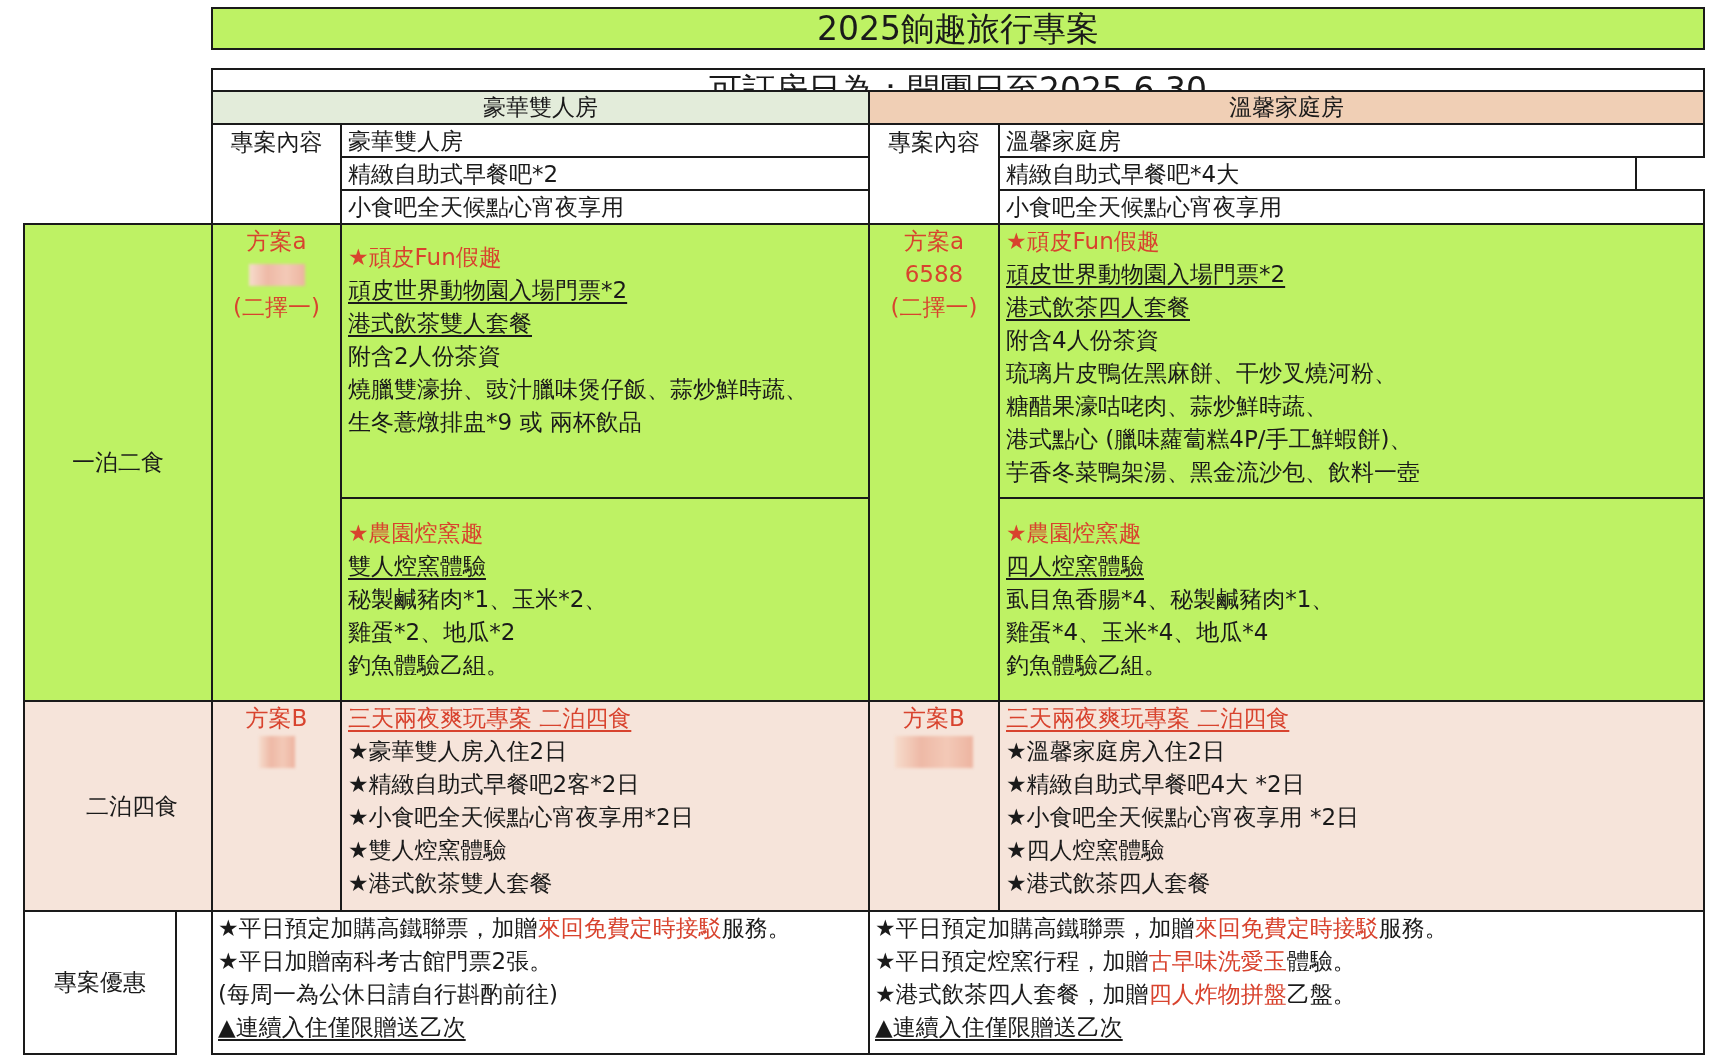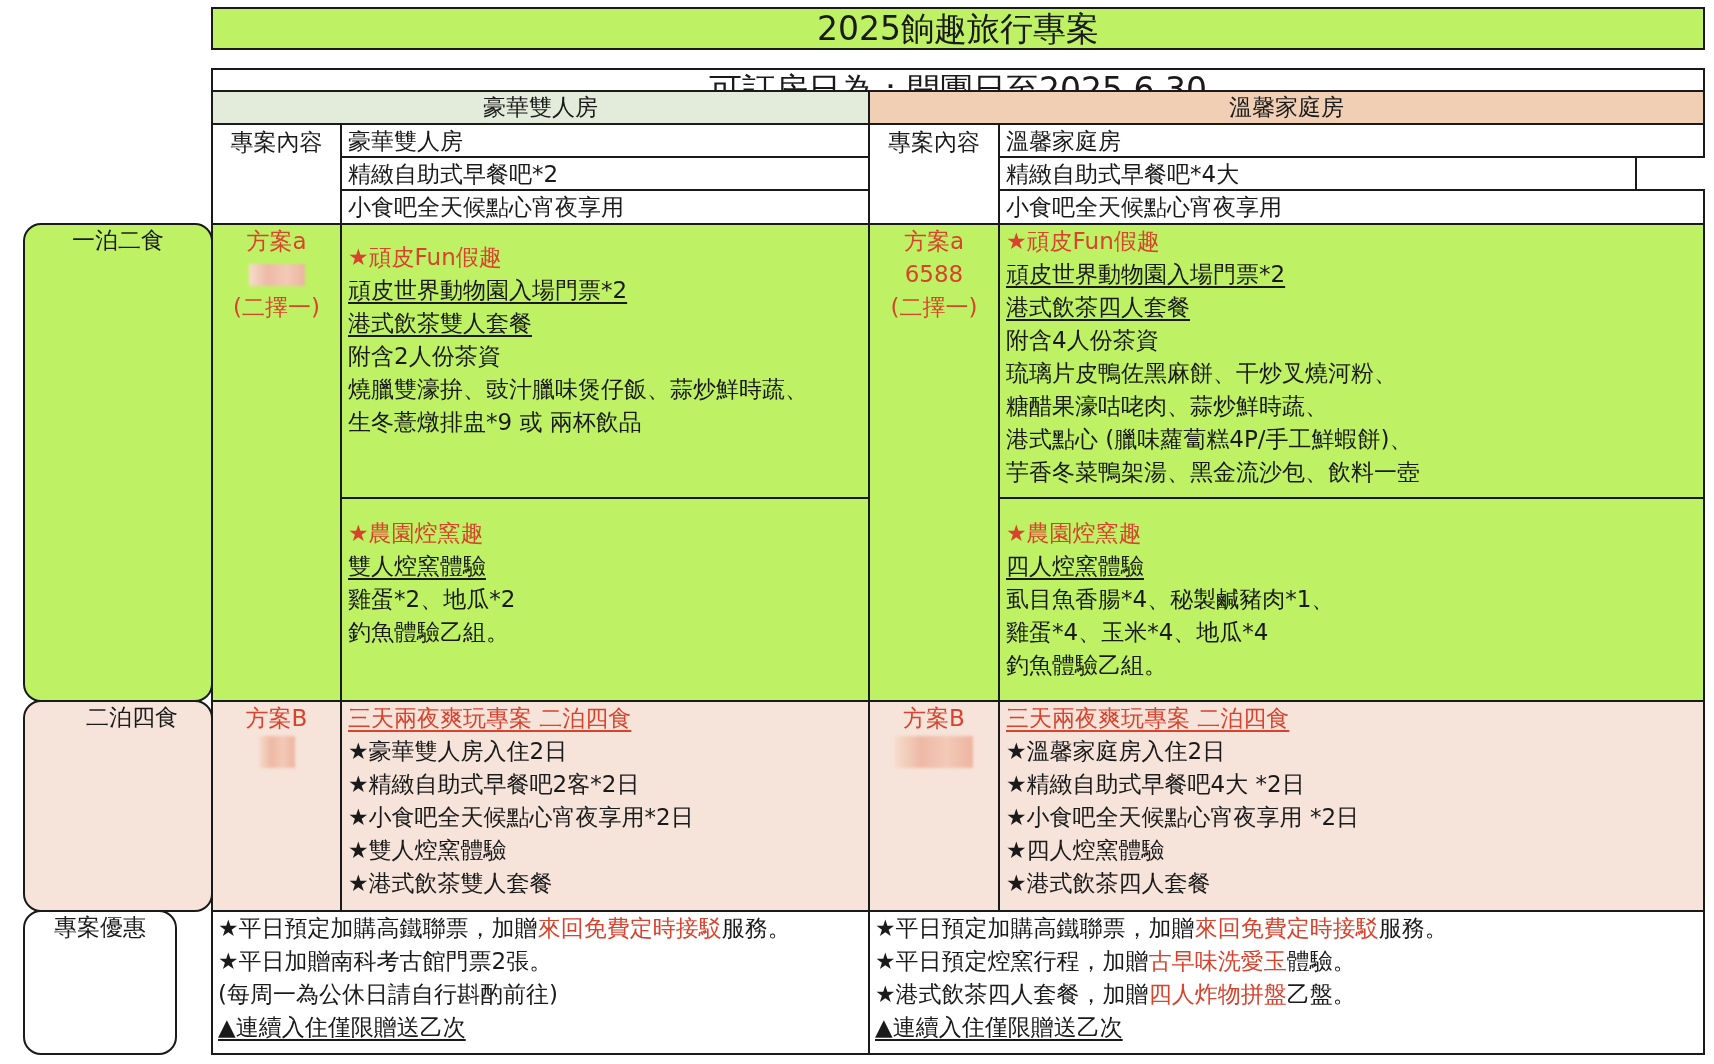--- a/index.html
+++ b/index.html
@@ -13,21 +13,21 @@
   .white { background: #ffffff; }
   .title { font-size: 33px; text-align: center; line-height: 40px; }
   .subtitle { font-size: 33px; text-align: center; line-height: 40px; }
   .hdr { font-size: 23px; text-align: center; line-height: 31px; }
   .txt { font-size: 23px; line-height: 33px; white-space: nowrap; }
   .red { color: #d8432e; }
   .u { text-decoration: underline; text-underline-offset: 4px; }
   .pad { padding-left: 6px; }
   .center { text-align: center; }
   .blur { display: inline-block; background: linear-gradient(90deg,#f6dccc,#eeb9a6,#f3c9b7,#edb4a0); filter: blur(1.5px); }
-  .vcenter { display: flex; align-items: flex-start; justify-content: center; font-size: 23px; border-radius: 18px; }
+  .vcenter { display: flex; align-items: center; justify-content: center; font-size: 23px; }
 </style>
 </head>
 <body>
 
 <div class="cell cream title" style="left:211px; top:7px; width:1494px; height:43px;">
   <span>2025餉趣旅行專案</span>
 </div>
 <div class="cell white subtitle" style="left:211px; top:48px; width:1494px; height:44px;margin-top:20px;">
   <span>可訂房日為：開團日至2025.6.30</span>
 </div>
@@ -82,20 +82,21 @@
   <div class="u">頑皮世界動物園入場門票*2</div>
   <div class="u">港式飲茶雙人套餐</div>
   <div>附含2人份茶資</div>
   <div>燒臘雙濠拚、豉汁臘味煲仔飯、蒜炒鮮時蔬、</div>
   <div>生冬薏燉排盅*9 或 兩杯飲品</div>
 </div>
 
 <div class="cell cream txt pad" style="left:340px; top:497px; width:530px; height:205px; padding-top:18px;">
   <div class="red">★農園焢窯趣</div>
   <div class="u">雙人焢窯體驗</div>
+  <div>秘製鹹豬肉*1、玉米*2、</div>
   <div>雞蛋*2、地瓜*2</div>
   <div>釣魚體驗乙組。</div>
 </div>
 
 <div class="cell cream txt center red" style="left:868px; top:223px; width:132px; height:479px; padding-top:0;">
   <div>方案a</div>
   <div>6588</div>
   <div>(二擇一)</div>
 </div>
 

